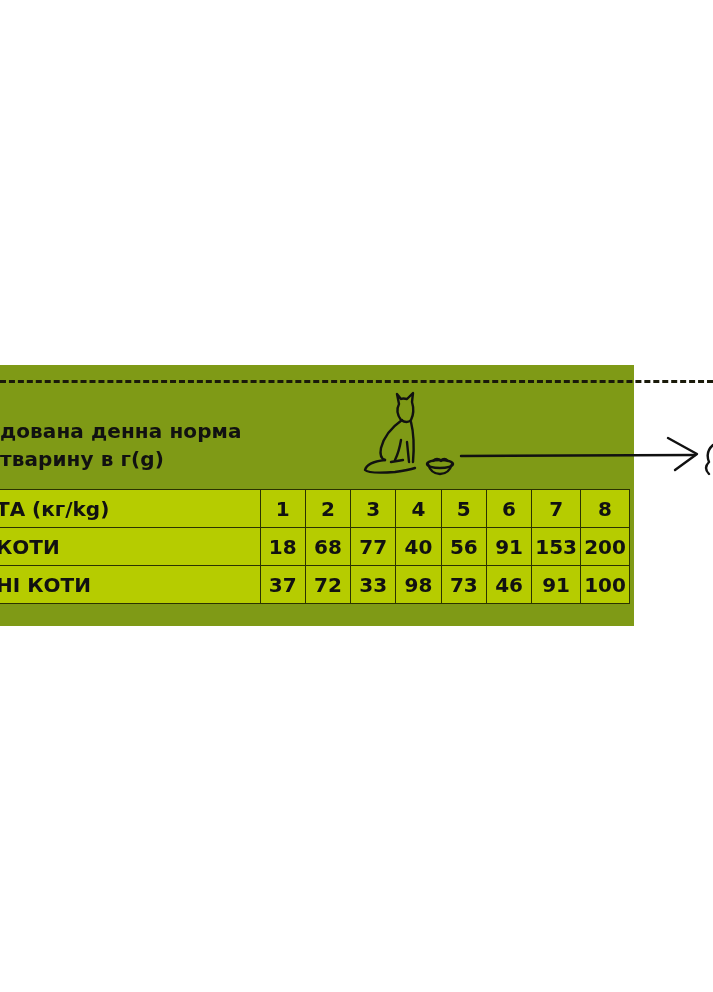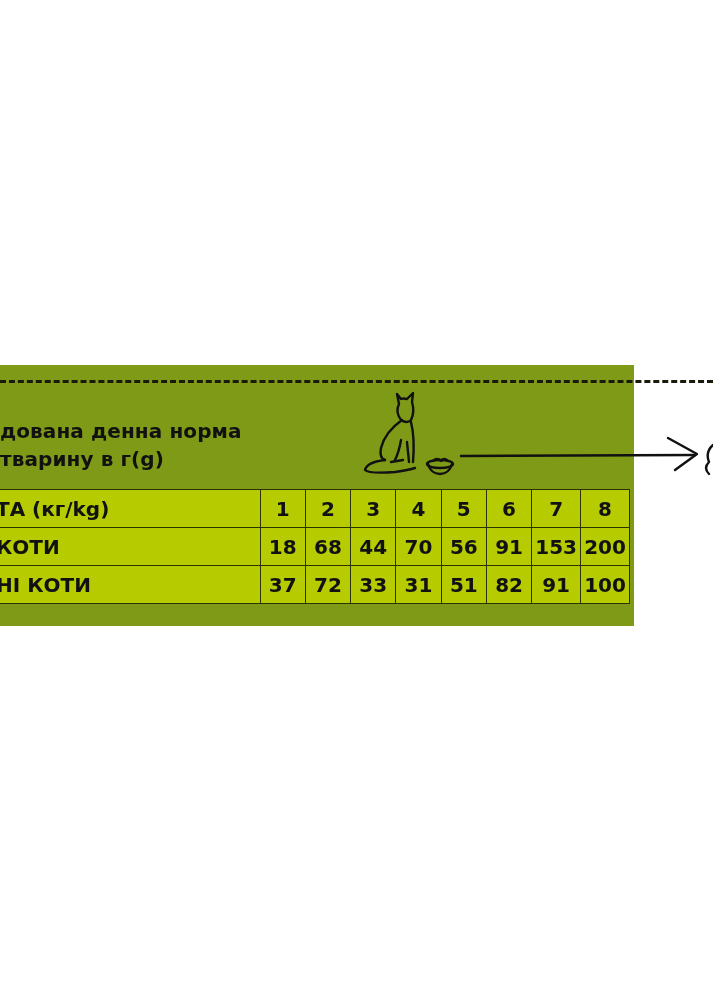--- a/index.html
+++ b/index.html
@@ -58,33 +58,33 @@
       <td class="num">4</td>
       <td class="num">5</td>
       <td class="num">6</td>
       <td class="num">7</td>
       <td class="num">8</td>
     </tr>
     <tr>
       <td class="lbl"> КОТИ</td>
       <td class="num">18</td>
       <td class="num">68</td>
-      <td class="num">44</td>
-      <td class="num">70</td>
+      <td class="num">77</td>
+      <td class="num">40</td>
       <td class="num">56</td>
       <td class="num">91</td>
       <td class="num">153</td>
       <td class="num">200</td>
     </tr>
     <tr>
       <td class="lbl">НІ КОТИ</td>
       <td class="num">37</td>
       <td class="num">72</td>
       <td class="num">33</td>
-      <td class="num">31</td>
-      <td class="num">51</td>
-      <td class="num">82</td>
+      <td class="num">98</td>
+      <td class="num">73</td>
+      <td class="num">46</td>
       <td class="num">91</td>
       <td class="num">100</td>
     </tr>
   </tbody>
     </table>
 </div>
 
 </body></html>

